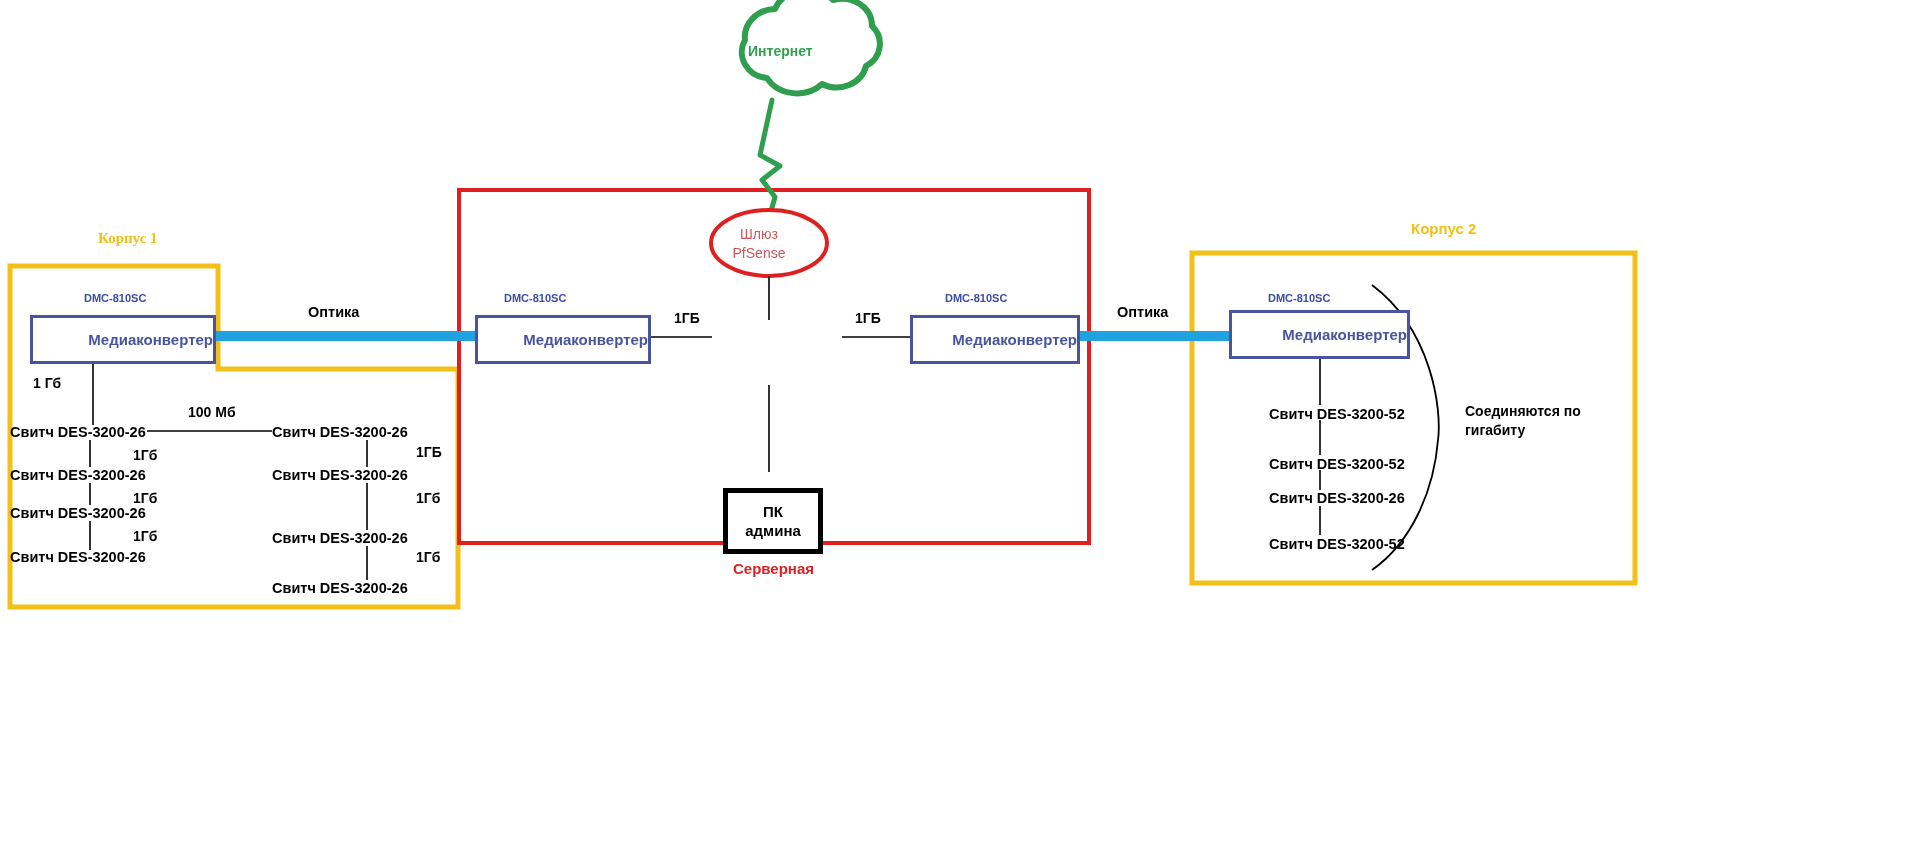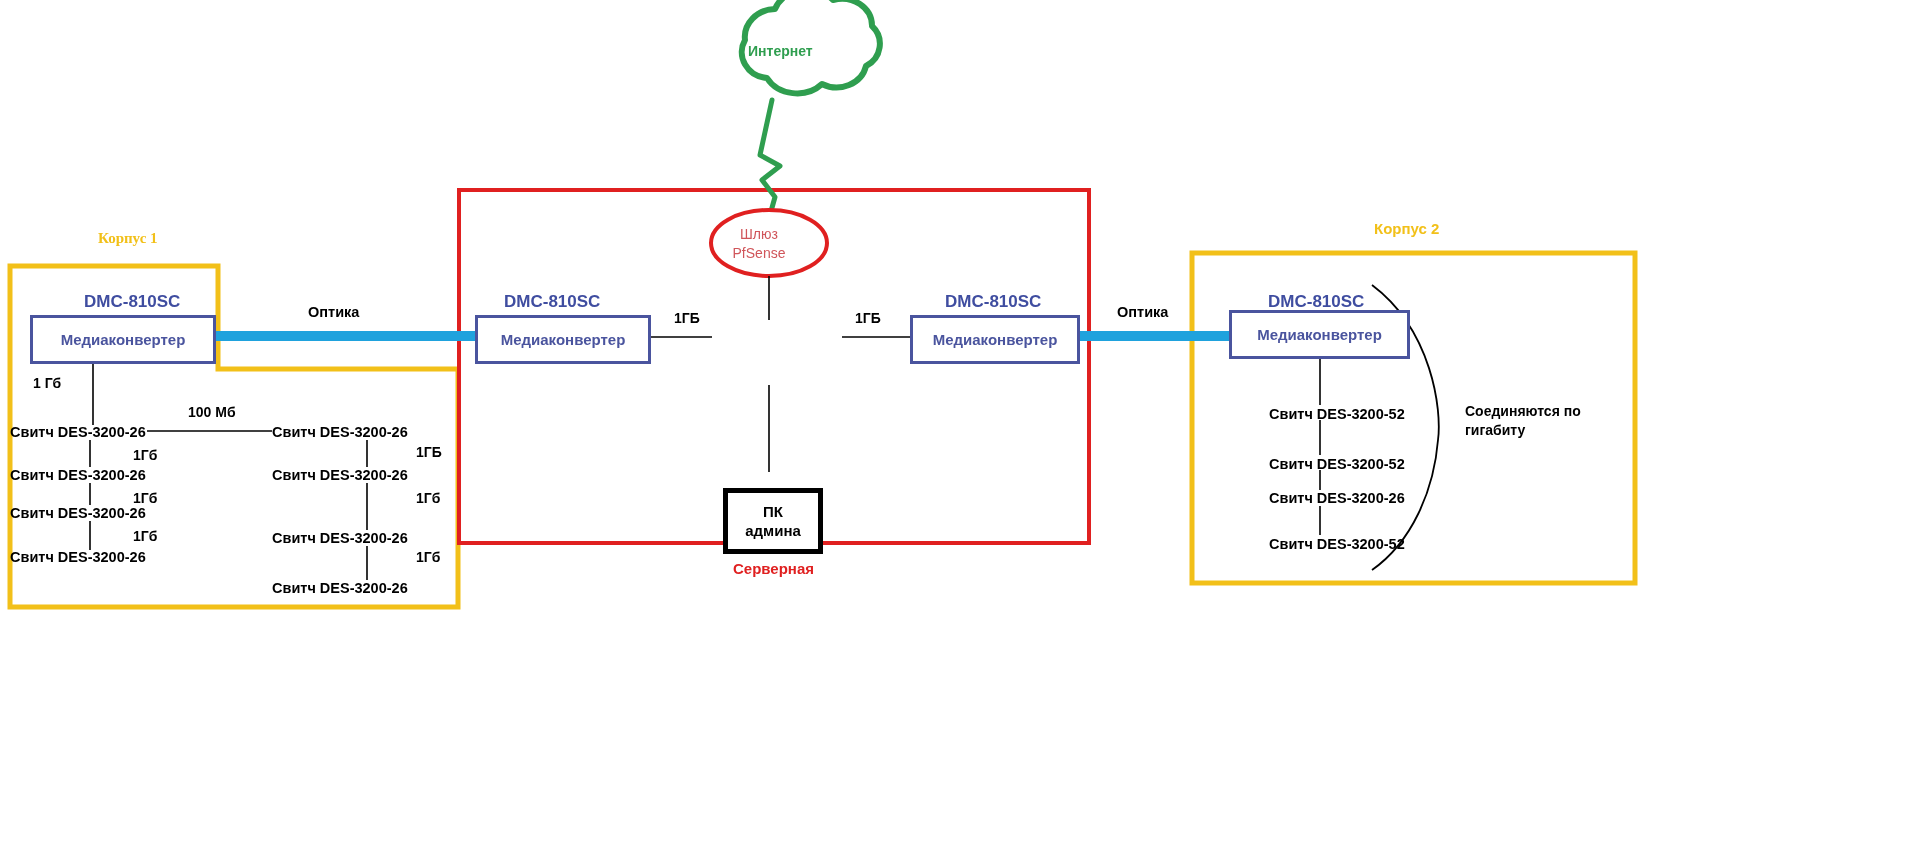--- a/index.html
+++ b/index.html
@@ -5,24 +5,24 @@
   html,body{margin:0;padding:0;background:#ffffff;}
   body{width:1907px;height:866px;position:relative;overflow:hidden;
        font-family:"Liberation Sans","DejaVu Sans",sans-serif;}
   #stage{position:absolute;left:0;top:0;width:1907px;height:866px;}
   .abs{position:absolute;}
 
   
   .zone-label{font-weight:bold;font-size:15px;color:#f2c019;white-space:nowrap;}
   .zone-label.red{color:#e02020;}
 
-  .dev-cap{font-weight:bold;font-size:17px;color:#3f4da0;white-space:nowrap;text-align:right;}
+  .dev-cap{font-weight:bold;font-size:11px;color:#3f4da0;white-space:nowrap;text-align:right;}
 
   .mc-box{border:3px solid #4a549e;background:#ffffff;
-          display:flex;align-items:center;justify-content:center;}
+          display:flex;align-items:center;justify-content:flex-end;}
   .mc-box span{font-weight:bold;font-size:15px;color:#4a549e;white-space:nowrap;}
 
   .sw-box{border:1.6px solid #000;background:#fff;
           display:flex;flex-direction:column;align-items:center;
           justify-content:center;}
   .sw-box span{font-weight:bold;font-size:14.5px;color:#000;line-height:1.28;
                text-align:center;white-space:nowrap;}
 
   .pc-box{border:5px solid #000;background:#fff;
           display:flex;flex-direction:column;align-items:center;justify-content:center;}
@@ -101,21 +101,21 @@
 
   <div class="abs cloud-label" style="left:748px;top:43px;">Интернет</div>
 
   <div class="abs gw-label" style="left:711px;top:225px;width:96px;">
     <div>Шлюз</div>
     <div>PfSense</div>
   </div>
 
   <div class="abs zone-label" style="left:98px;top:230px;font-family:Liberation Serif, serif;">Корпус 1</div>
   <div class="abs zone-label red" style="left:733px;top:560px;">Серверная</div>
-  <div class="abs zone-label" style="left:1374px;top:220px;">Корпус 2</div>
+  <div class="abs zone-label" style="left:1411px;top:220px;">Корпус 2</div>
 
   <div class="abs dev-cap" style="left:84px;top:292px;">DMC-810SC</div>
   <div class="abs mc-box" style="left:30px;top:315px;width:180px;height:43px;">
     <span>Медиаконвертер</span>
   </div>
 
   <div class="abs optic-label" style="left:308px;top:304px;">Оптика</div>
 
   <div class="abs dev-cap" style="left:504px;top:292px;">DMC-810SC</div>
   <div class="abs mc-box" style="left:475px;top:315px;width:170px;height:43px;">

